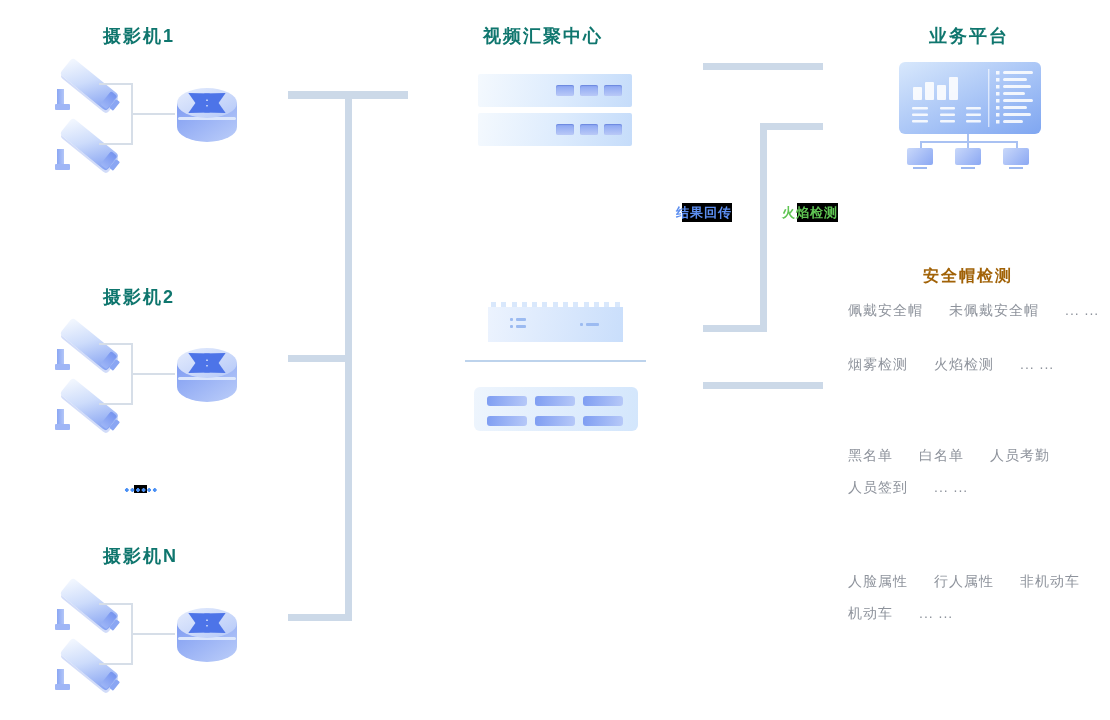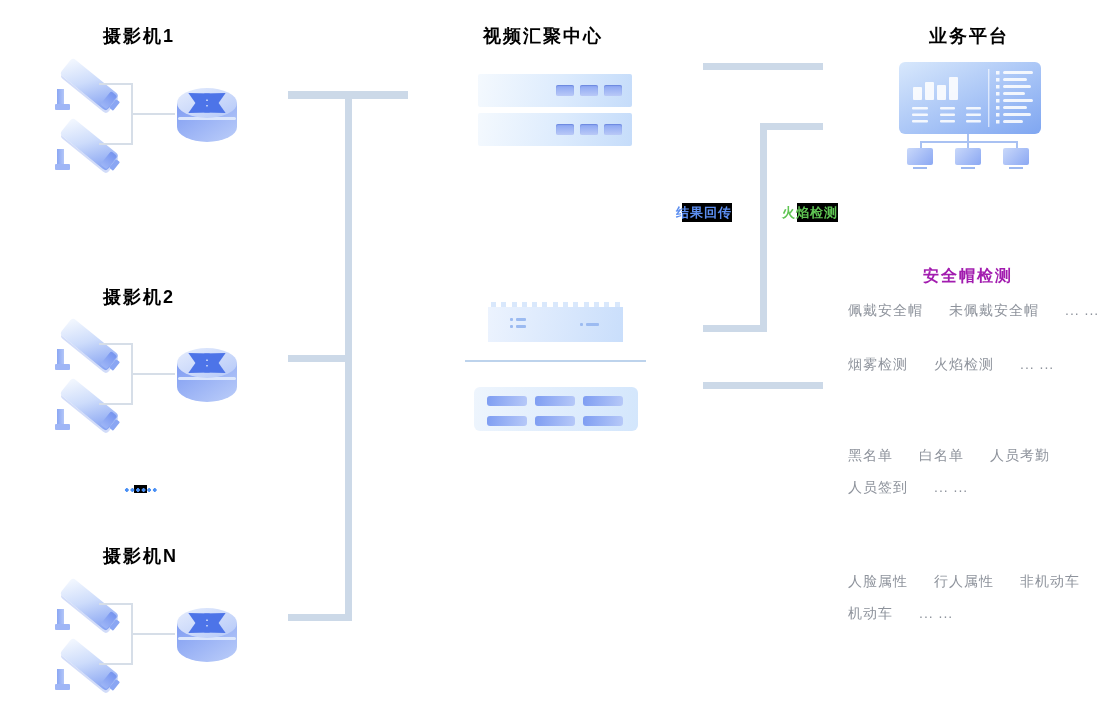--- a/index.html
+++ b/index.html
@@ -2,23 +2,23 @@
 <html><head>
 <meta charset="utf-8">
 <style>
   html,body{margin:0;padding:0;background:#fff;}
   body{font-family:"Liberation Sans","DejaVu Sans",sans-serif;}
   #canvas{position:relative;width:1110px;height:720px;background:#fff;overflow:hidden;}
 
   .abs{position:absolute;}
 
   
-  .node-title{position:absolute;font-size:18px;font-weight:600;color:#000000;letter-spacing:2px;white-space:nowrap;}
+  .node-title{position:absolute;font-size:18px;font-weight:600;color:#0f766e;letter-spacing:2px;white-space:nowrap;}
   .sec{position:absolute;width:240px;}
-  .sec-title{font-size:16px;font-weight:600;color:#a21caf;letter-spacing:2px;text-align:center;margin-bottom:15px;}
+  .sec-title{font-size:16px;font-weight:600;color:#a16207;letter-spacing:2px;text-align:center;margin-bottom:15px;}
   .sec-row{font-size:14px;color:#8e939c;letter-spacing:1px;display:flex;gap:26px;margin-bottom:14px;white-space:nowrap;width:280px;}
   .flow-label{position:absolute;font-size:13px;font-weight:700;letter-spacing:1px;line-height:19px;white-space:nowrap;}
   .flow-blue{color:#5c8ef0;background:linear-gradient(90deg,transparent 0 6px,#000 6px 57px,transparent 57px);}
   .flow-green{color:#5fc453;background:linear-gradient(90deg,transparent 0 15px,#000 15px 66px,transparent 66px);}
 
   
   .bar{position:absolute;background:#ccd9e8;}
   .tline{position:absolute;background:#d6dee8;}
   .conn{position:absolute;background:#a9c1f2;}
 

